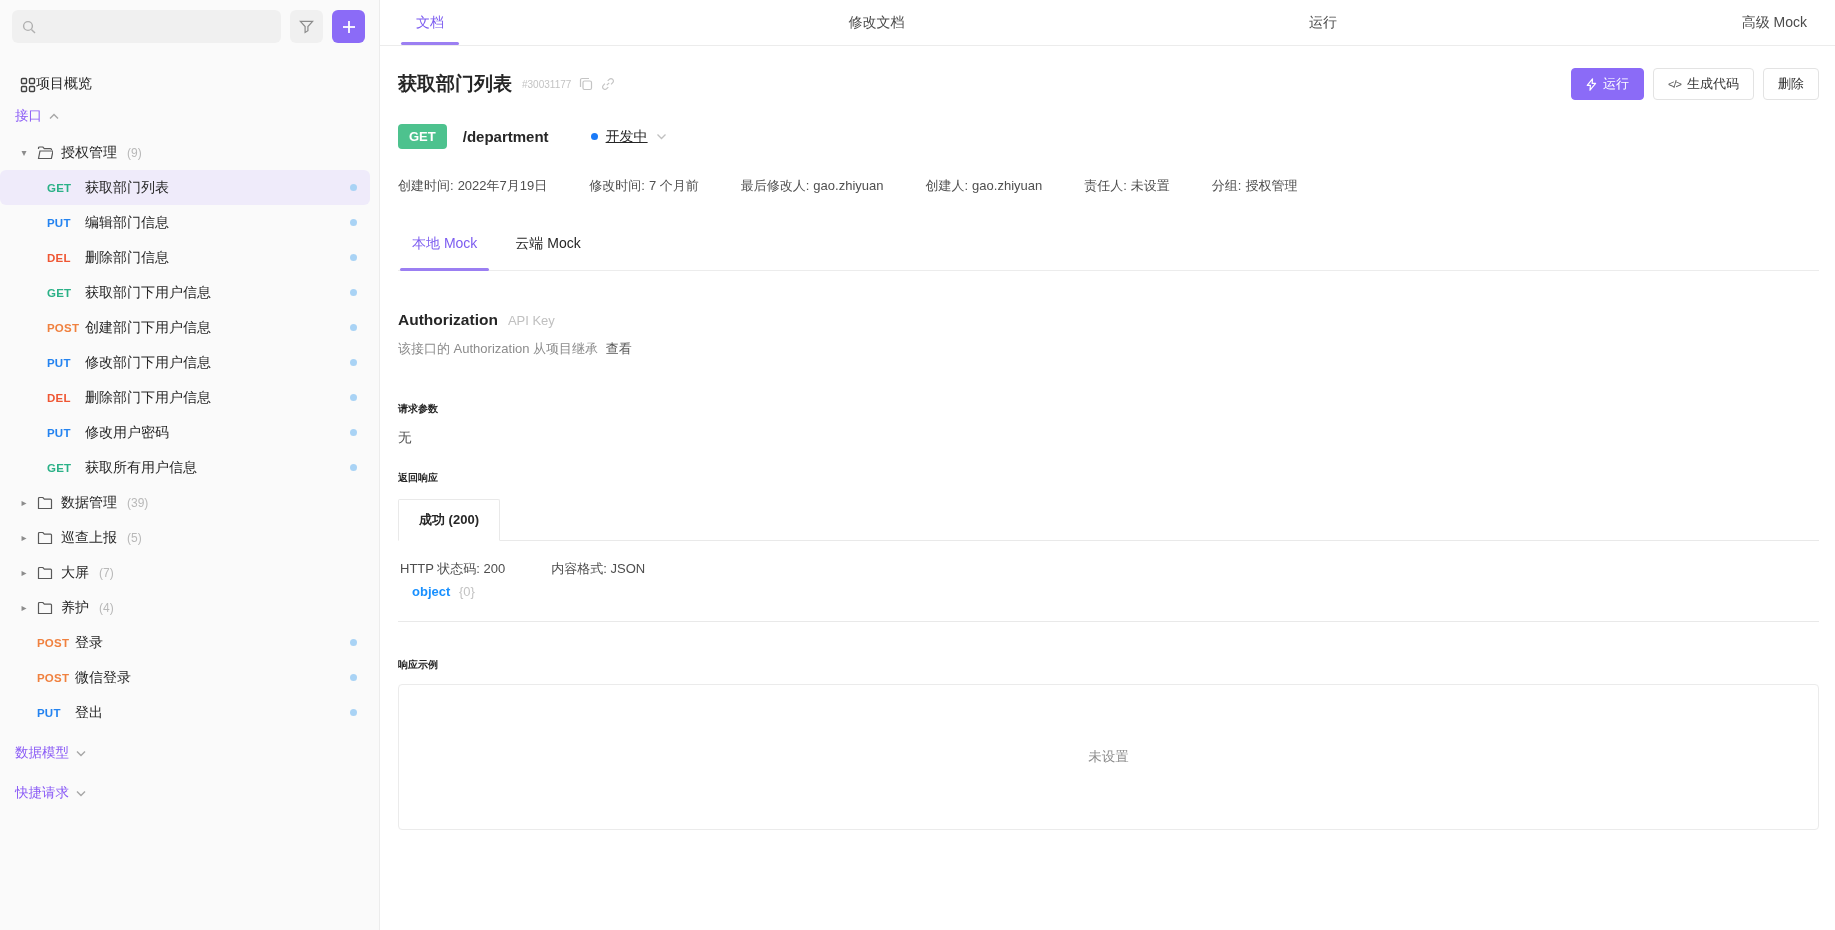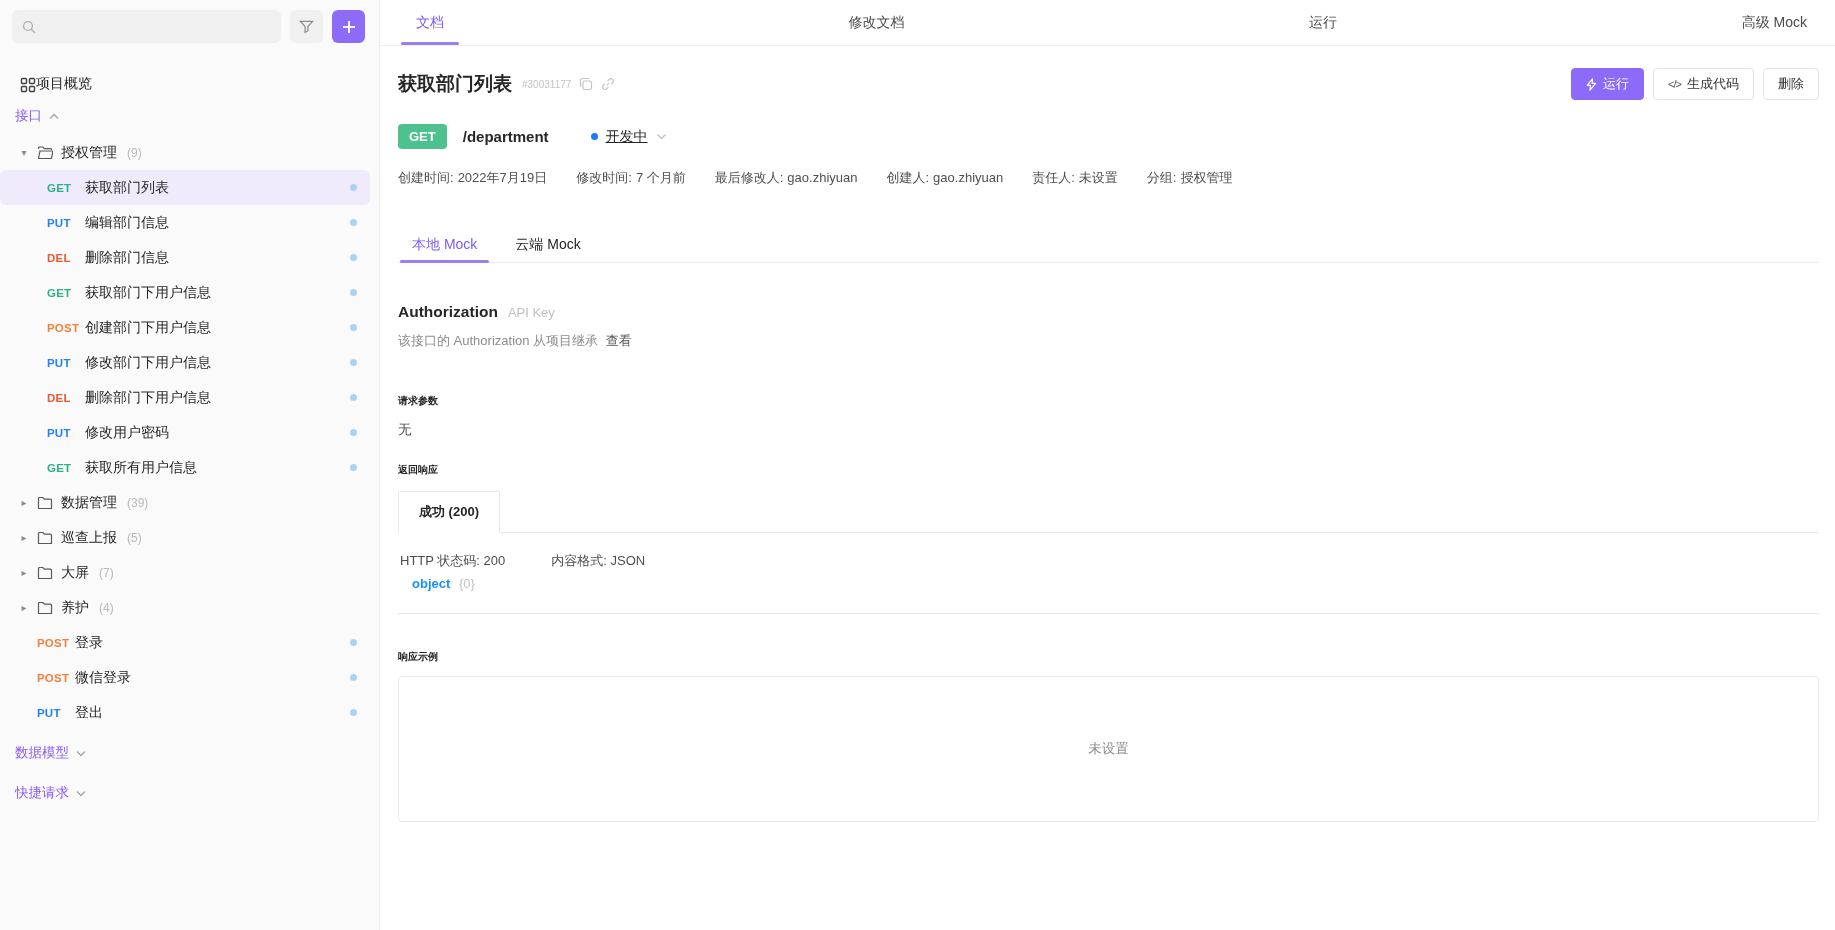--- a/index.html
+++ b/index.html
@@ -68,27 +68,27 @@
   .code-glyph { font-size:11px; color:#595959; letter-spacing:-1px; }
 
   .method-row { margin-top:24px; display:flex; align-items:center; }
   .method-badge { background:#4dc28e; color:#fff; font-weight:700; font-size:13px;
     padding:5px 11px; border-radius:4px; }
   .path { font-size:15px; font-weight:600; margin-left:16px; color:#262626; }
   .status { display:flex; align-items:center; margin-left:42px; cursor:pointer; gap:8px;text-decoration:underline; }
   .status-dot { width:7px; height:7px; border-radius:50%; background:#1a7af8; }
   .status-label { font-size:14px; color:#262626; }
 
-  .meta-row { margin-top:20px; display:flex; gap:29px; font-size:13px; color:#4f4f4f; }
+  .meta-row { margin-top:28px; display:flex; gap:42px; font-size:13px; color:#4f4f4f; }
   .meta-item span { color:#4f4f4f; }
   .meta-item .v { margin-left:4px; }
 
   .mock-tabs { margin-top:40px; border-bottom:1px solid #ececec; display:flex; height:36px;
     padding-left:2px; }
-  .mock-tab { position:relative; display:flex; align-items:center; padding:0 12px;
+  .mock-tab { position:relative; display:flex; padding:0 12px;
     margin-right:14px; font-size:14px; color:#262626; cursor:pointer; }
   .mock-tab.active { color:#7c5cf0; }
   .mock-tab.active::after { content:""; position:absolute; left:0; right:0; bottom:-1px;
     height:3px; background:#9b7ff2; border-radius:2px; }
 
   table.mock { width:100%; margin-top:14px; border:1px solid #efefef; border-radius:6px;
     border-collapse:separate; border-spacing:0; font-size:13px; }
   table.mock th { text-align:left; color:#a6a6a6; font-weight:400; height:45px;
     border-bottom:1px solid #f2f2f2; padding:0 18px; }
   table.mock td { height:46px; padding:0 18px; color:#262626; font-size:13.5px; }

